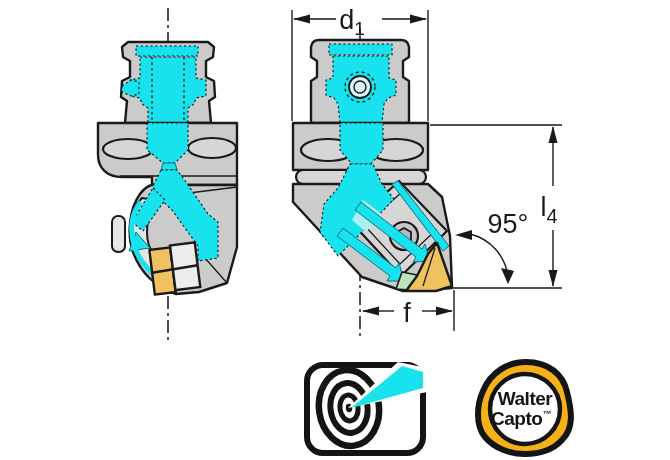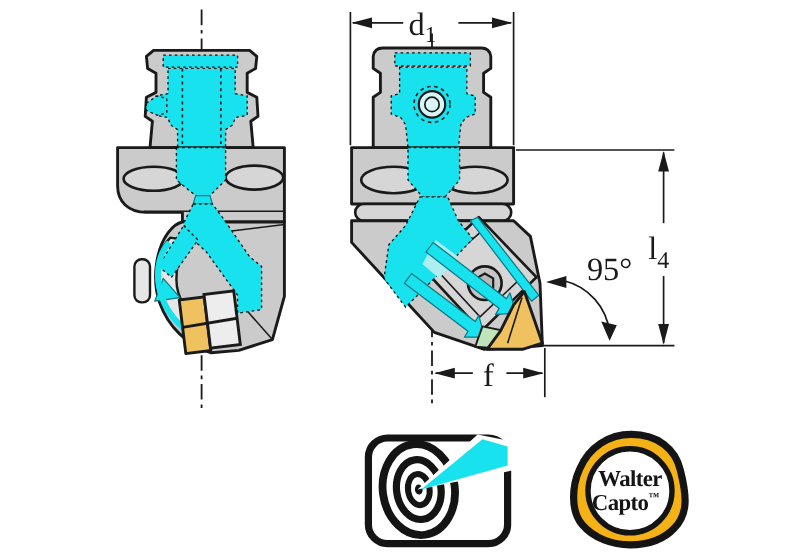--- a/index.html
+++ b/index.html
@@ -1,17 +1,17 @@
 <!DOCTYPE html>
 <html><head>
 <meta charset="utf-8">
 <style>
   html,body{margin:0;padding:0;background:#ffffff;}
   .stage{position:relative;width:670px;height:460px;background:#ffffff;overflow:hidden;
-         font-family:Liberation Serif, serif;}
+         font-family:Liberation Sans, sans-serif;}
   svg{position:absolute;left:0;top:0;}
   .body  {fill:#cbcbcb;stroke:#1a1a1a;stroke-width:2.4;stroke-linejoin:round;}
   .body2 {fill:#d6d6d6;stroke:#1a1a1a;stroke-width:2.2;stroke-linejoin:round;}
   .lite  {fill:#e6e6e6;stroke:#1a1a1a;stroke-width:2;stroke-linejoin:round;}
   .thin  {stroke:#1a1a1a;stroke-width:1.3;fill:none;}
   .cy    {fill:#17e2ee;stroke:#0b7680;stroke-width:1;stroke-linejoin:round;}
   .cyd   {fill:#17e2ee;stroke:#101010;stroke-width:1.1;stroke-dasharray:2.2 2.6;stroke-linejoin:round;}
   .cyp   {fill:#aeeef2;stroke:none;}
   .center{stroke:#1a1a1a;stroke-width:1.5;stroke-dasharray:13 4 3 4;fill:none;}
   .dim   {stroke:#1a1a1a;stroke-width:1.4;fill:none;}

